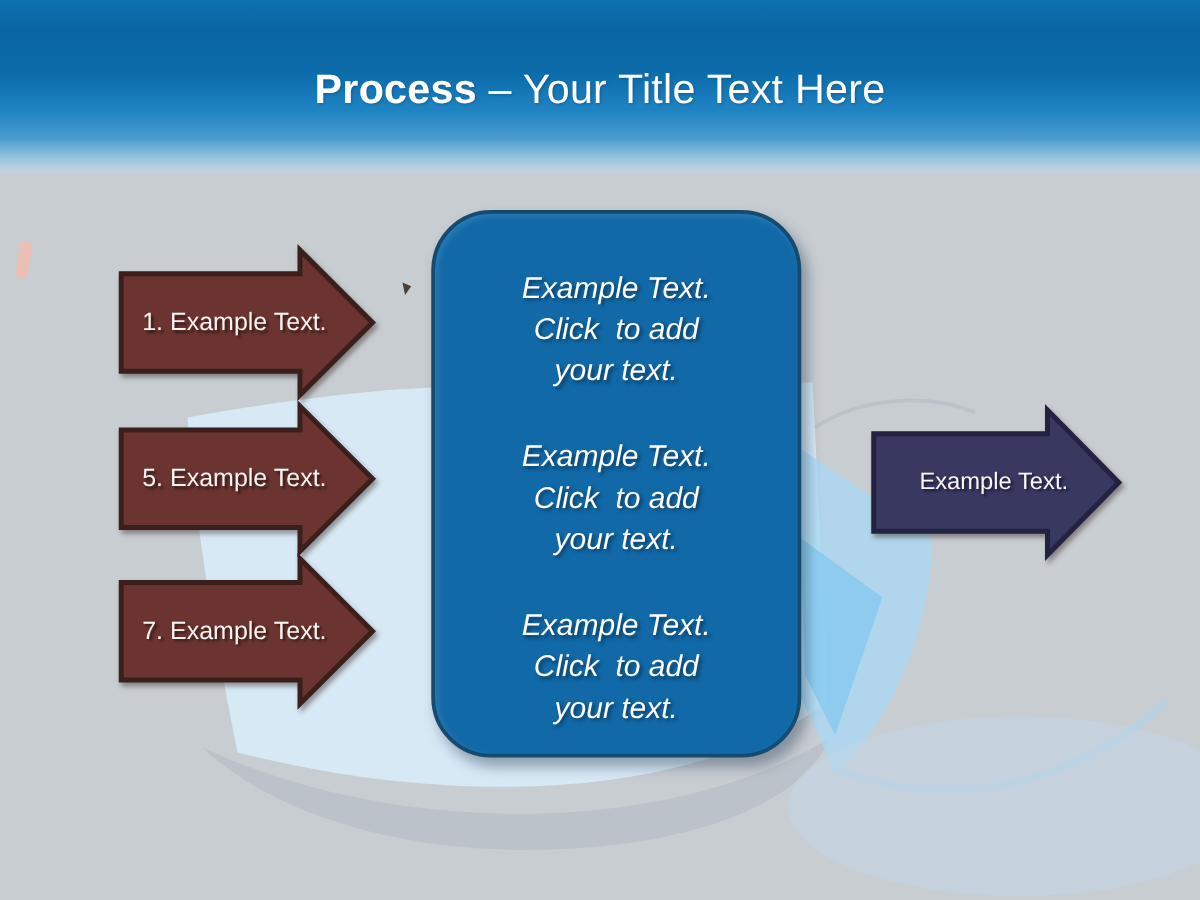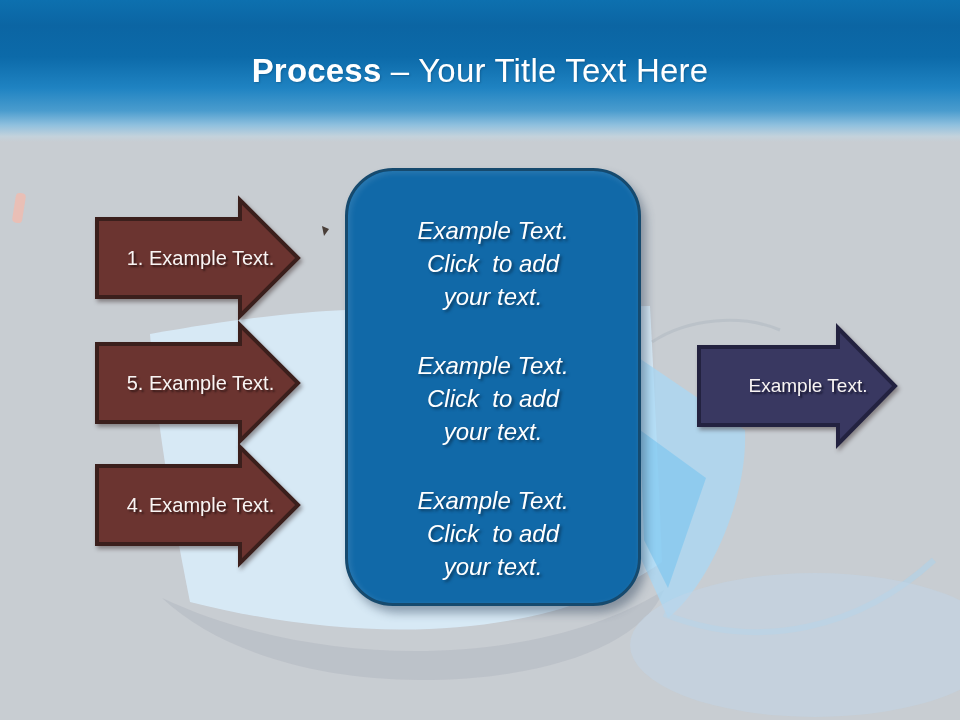--- a/index.html
+++ b/index.html
@@ -25,21 +25,21 @@
     text-shadow:1px 1px 2px rgba(0,30,60,0.25);
   }
   .title-bold{font-weight:bold;}
   
   .decor{position:absolute;left:0;top:0;z-index:0;pointer-events:none;}
   
   .arrow{position:absolute;z-index:2;}
   .arrow svg{display:block;overflow:visible;
     filter:drop-shadow(2px 3px 2px rgba(50,35,35,0.45));}
   .arrow-label{
-    position:absolute;left:16px;top:0;width:100%;height:100%;
+    position:absolute;left:3px;top:0;width:100%;height:100%;
     display:flex;align-items:center;justify-content:center;
     box-sizing:border-box;padding-right:26px;
     color:#f8f4f3;font-size:20px;
     text-shadow:2px 2px 2px rgba(25,10,10,0.65);
     white-space:pre;
   }
   .arrow-right .arrow-label{padding-right:10px;font-size:19px;
     text-shadow:2px 2px 2px rgba(10,10,30,0.7);}
   
   .center-box{
@@ -95,21 +95,21 @@
     <svg width="205" height="120" viewBox="0 0 205 120">
       <polygon points="2,21 145,21 145,2 203,60 145,118 145,99 2,99" fill="#6b3430" stroke="#3b1f1c" stroke-width="4"></polygon>
     </svg>
     <span class="arrow-label">5. Example Text.</span>
   </div>
 
   <div class="arrow arrow-left" style="left:95px;top:445px;width:205px;height:120px">
     <svg width="205" height="120" viewBox="0 0 205 120">
       <polygon points="2,21 145,21 145,2 203,60 145,118 145,99 2,99" fill="#6b3430" stroke="#3b1f1c" stroke-width="4"></polygon>
     </svg>
-    <span class="arrow-label">4. Example Text.</span>
+    <span class="arrow-label">7. Example Text.</span>
   </div>
 
   <div class="center-box">
     <div class="box-content">
       <div class="box-block">
         <div class="box-line">Example Text.</div>
         <div class="box-line">Click  to add</div>
         <div class="box-line">your text.</div>
       </div>
       <div class="box-block">

